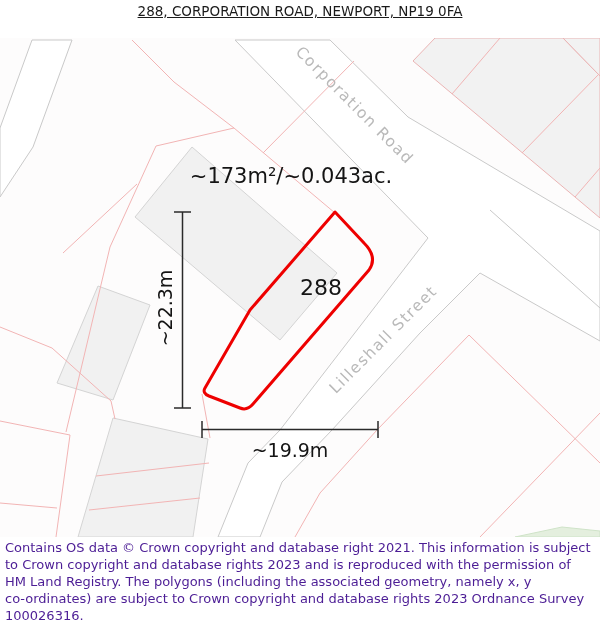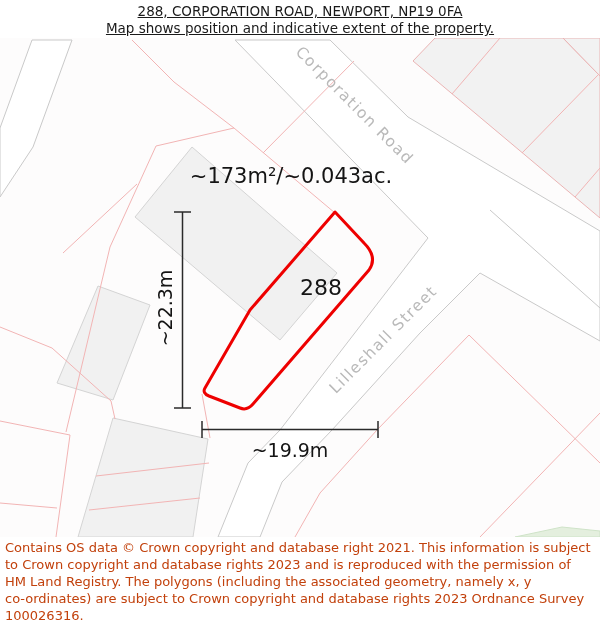--- a/index.html
+++ b/index.html
@@ -3,38 +3,37 @@
 <meta charset="utf-8">
 <style>
   html,body{margin:0;padding:0;background:#ffffff;}
   #stage{position:relative;width:600px;height:625px;background:#ffffff;overflow:hidden;
          font-family:"DejaVu Sans","Liberation Sans",sans-serif;}
   .hdr{position:absolute;left:0;width:600px;text-align:center;color:#1a1a1a;text-decoration:underline;}
   #hdr-title{top:3px;font-size:13.5px;}
   #hdr-sub{top:20px;font-size:13.5px;}
   #map{position:absolute;left:0;top:0;}
   #footer{position:absolute;left:5px;top:539px;width:592px;font-size:13px;line-height:17px;
-          color:#c2410c;white-space:pre-line;}
+          color:#4c1d95;white-space:pre-line;}
   text{font-family:"DejaVu Sans","Liberation Sans",sans-serif;}
   .street-label{fill:#b9b9b9;font-size:15.5px;letter-spacing:1.5px;}
   .black-label{fill:#141414;}
   .parcel{stroke:#f2b4b4;fill:none;stroke-width:1;}
   .parcel-fill{stroke:#eab4b4;fill:#f2f2f2;stroke-width:1;}
   .roadline{stroke:#c9c9c9;fill:#ffffff;stroke-width:1;}
   .grayline{stroke:#c9c9c9;fill:none;stroke-width:1;}
   .bldg{fill:#f1f1f1;stroke:#d4d4d4;stroke-width:1;}
   .dim{stroke:#2a2a2a;stroke-width:1.5;fill:none;}
 </style>
 </head>
 <body>
 
 <div id="stage">
 
   <div class="hdr" id="hdr-title">288, CORPORATION ROAD, NEWPORT, NP19 0FA</div>
-  <div class="hdr" id="hdr-sub">Map shows position and indicative extent of the property.</div>
 
   <svg id="map" width="600" height="625" viewBox="0 0 600 625">
     <defs>
       <clipPath id="mapclip">
           <rect x="0" y="38" width="600" height="499"></rect>
         </clipPath>
     </defs>
     <g clip-path="url(#mapclip)">
 
       <rect x="0" y="38" width="600" height="499" fill="#fdfcfc"></rect>

